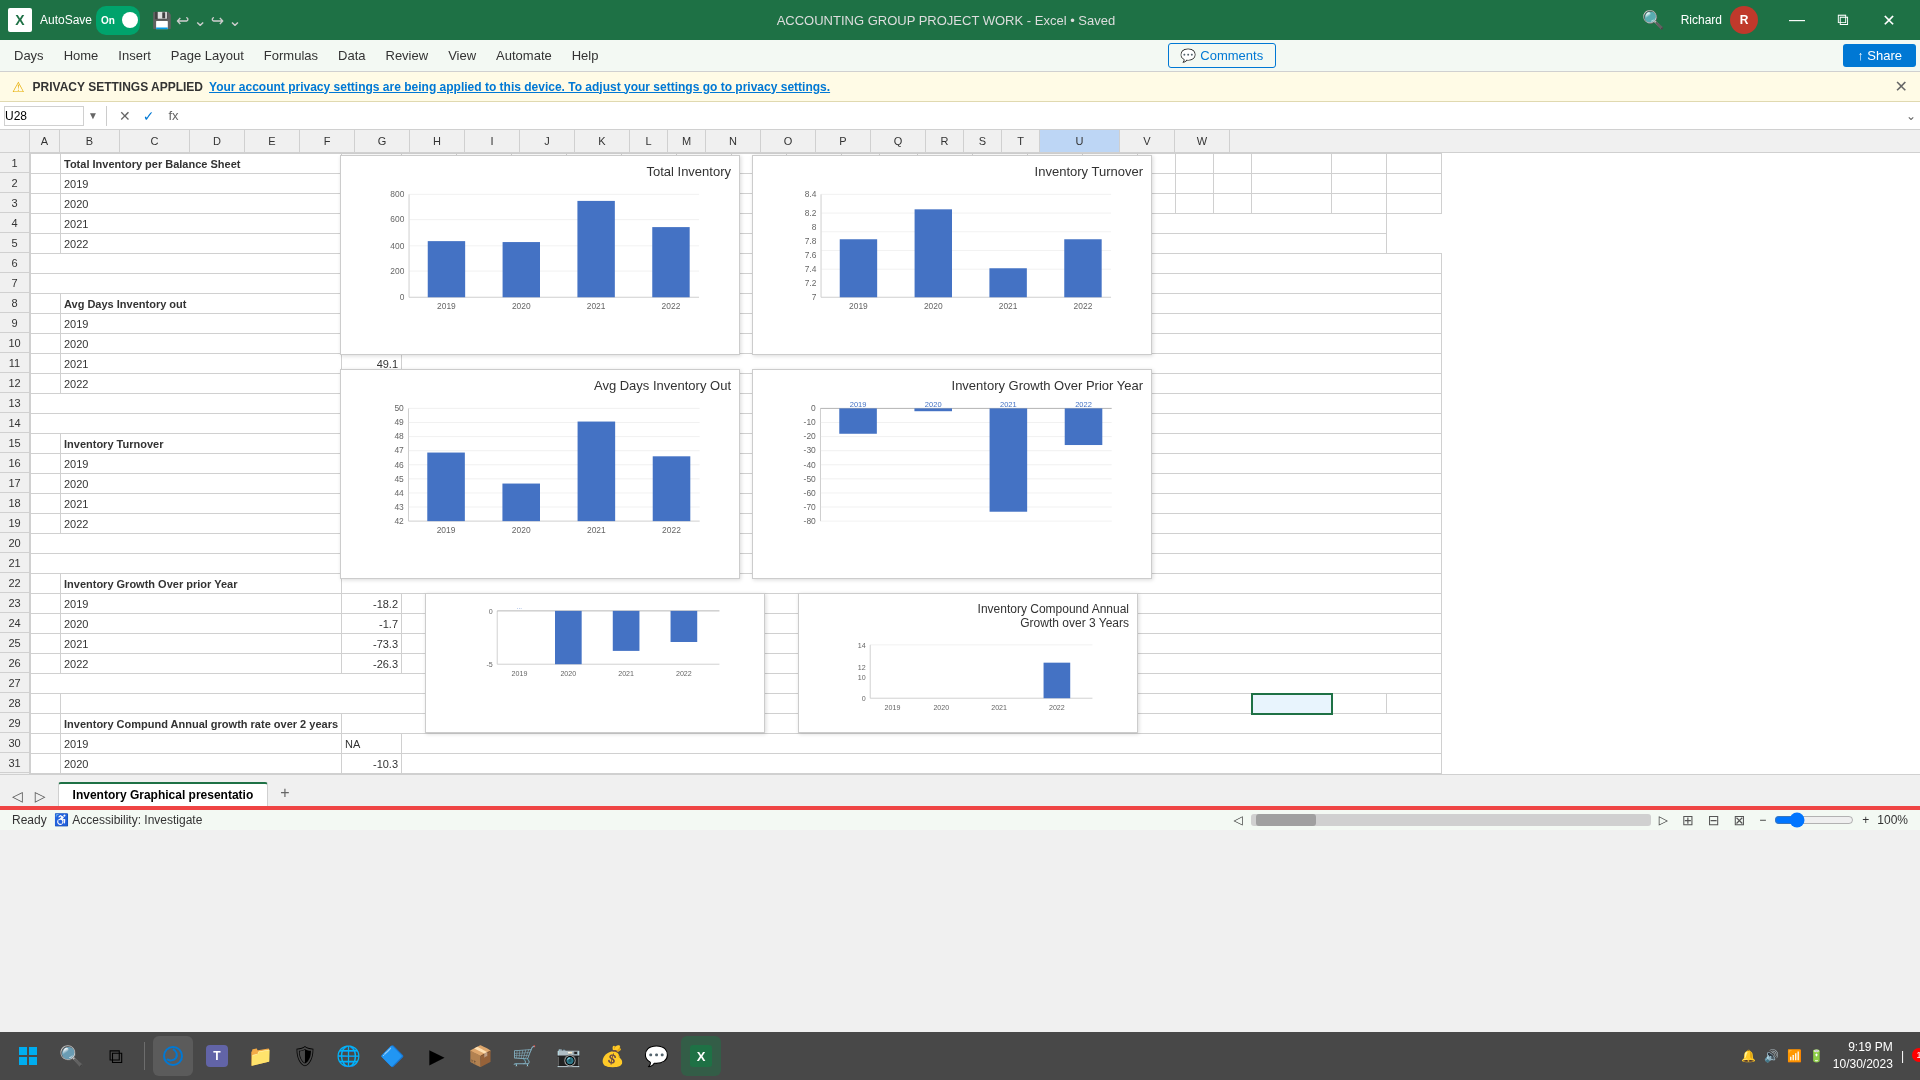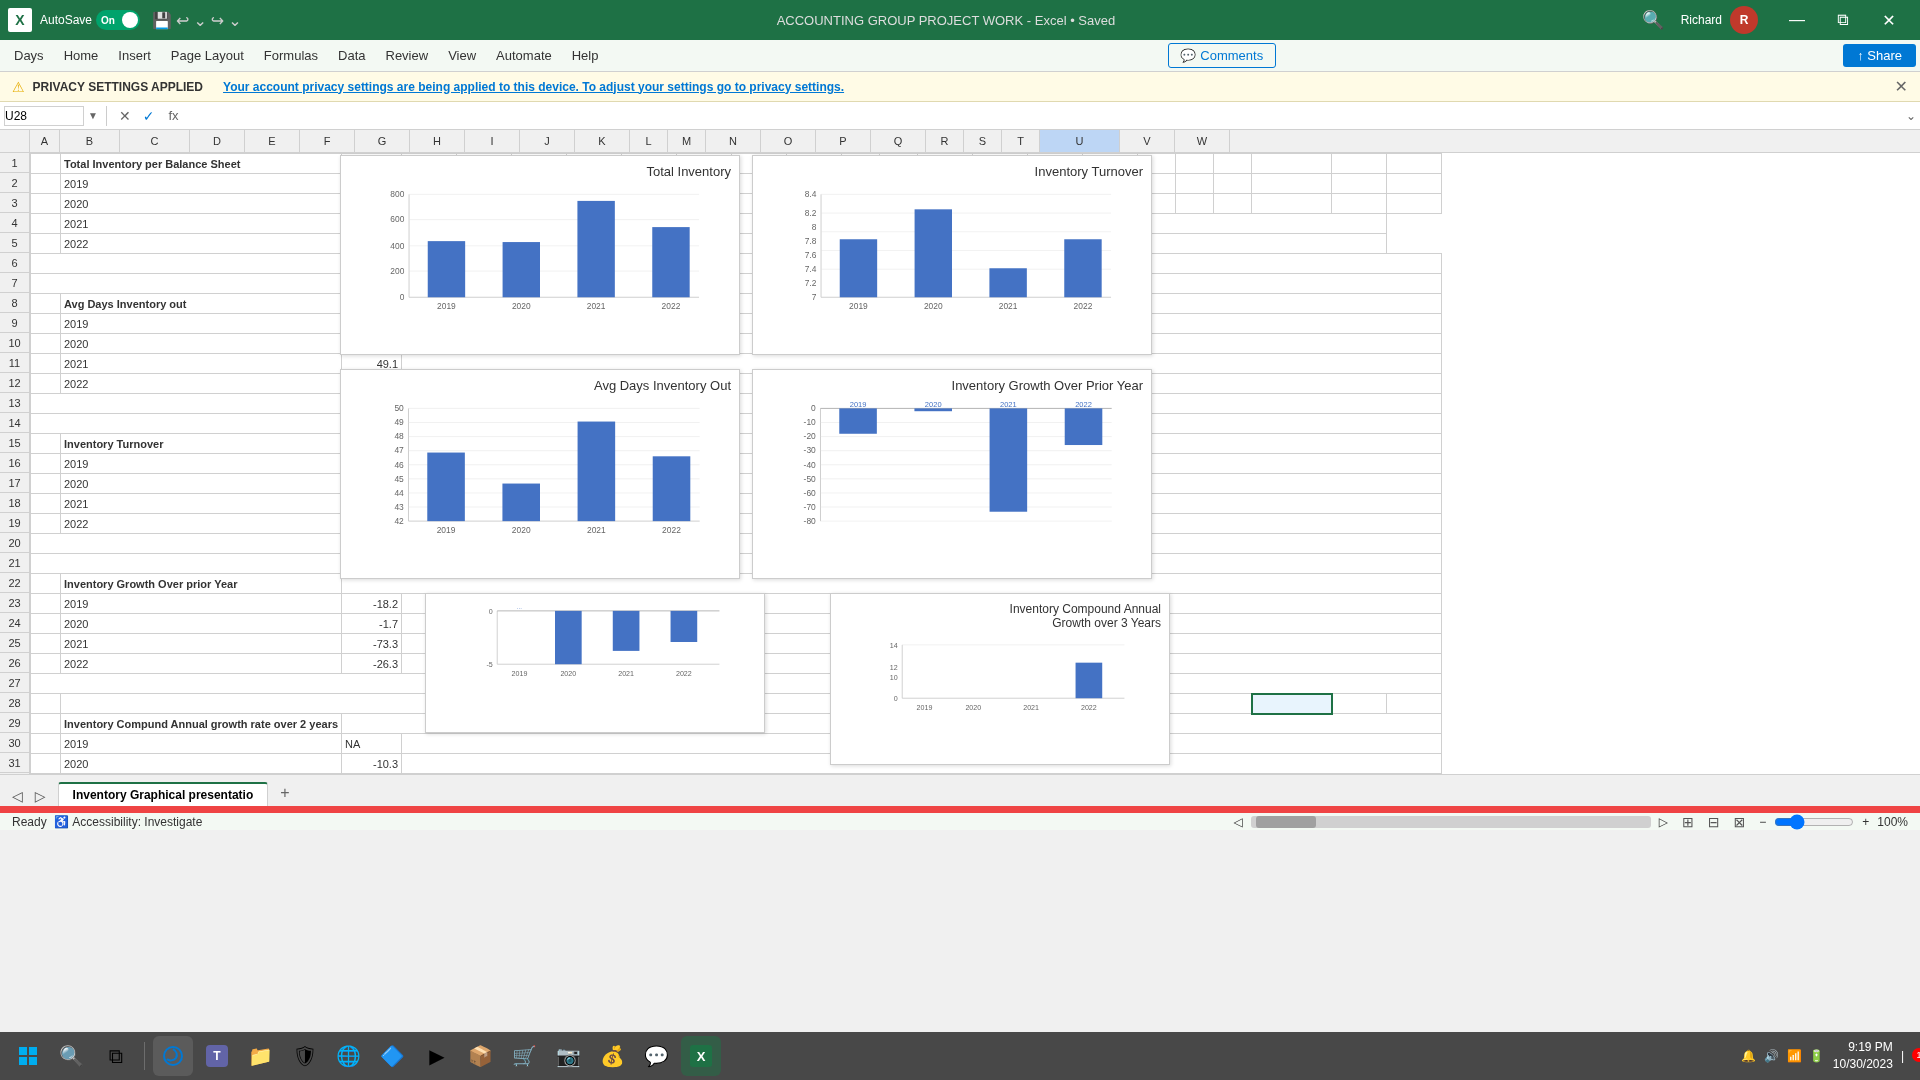--- a/index.html
+++ b/index.html
@@ -21,21 +21,21 @@
       font-weight: bold;
       font-size: 14px;
       display: flex; align-items: center; justify-content: center;
       margin-right: 8px;
       border-radius: 2px;
     }
     #titlebar .autosave-label { font-size: 12px; margin-right: 4px; }
     #titlebar .autosave-toggle {
       background: #00a36c;
       border-radius: 10px;
-      width: 44px; height: 20px;
+      width: 44px; height: 29px;
       display: flex; align-items: center;
       padding: 2px;
       margin-right: 12px;
       position: relative;
     }
     #titlebar .autosave-toggle .knob {
       width: 16px; height: 16px;
       background: white;
       border-radius: 50%;
       margin-left: auto;
@@ -108,21 +108,21 @@
       height: 30px;
       background: #fffbe6;
       display: flex;
       align-items: center;
       padding: 0 12px;
       font-size: 12px;
       color: #333;
       border-bottom: 1px solid #e0d9b0;
     }
     #privacybar .warning-icon { color: #e6ac00; margin-right: 8px; font-size: 14px; }
-    #privacybar .bold { font-weight: bold; margin-right: 20px; }
+    #privacybar .bold { font-weight: bold; margin-right: 6px; }
     #privacybar .link { color: #0078d4; text-decoration: underline; cursor: pointer; font-weight: bold; }
     #privacybar .close-x { margin-left: auto; cursor: pointer; font-size: 16px; color: #666; }
 
     
     #formulabar {
       height: 28px;
       background: white;
       display: flex;
       align-items: center;
       border-bottom: 1px solid #d0d0d0;
@@ -226,21 +226,21 @@
       font-size: 13px;
       font-weight: normal;
       color: #333;
       margin-bottom: 6px;
     }
 
     
     #statusbar {
       height: 24px;
       background: #f3f9f3;
-      border-top: 7px solid #ef4444;
+      border-top: 4px solid #ef4444;
       display: flex;
       align-items: center;
       padding: 3px 12px;
       font-size: 12px;
       color: #333;
       gap: 16px;
     }
     #statusbar .left { display: flex; align-items: center; gap: 8px; }
     #statusbar .right { margin-left: auto; display: flex; align-items: center; gap: 8px; }
     #statusbar .view-btns { display: flex; gap: 2px; }
@@ -864,21 +864,21 @@
             <rect x="105" y="10" width="30" height="60" fill="#4472c4"></rect>
             <text x="65" y="8" text-anchor="middle" font-size="7" fill="#4472c4">...</text>
             <text x="120" y="83" text-anchor="middle" font-size="8" fill="#666">2020</text>
             <rect x="170" y="10" width="30" height="45" fill="#4472c4"></rect>
             <text x="185" y="83" text-anchor="middle" font-size="8" fill="#666">2021</text>
             <rect x="235" y="10" width="30" height="35" fill="#4472c4"></rect>
             <text x="250" y="83" text-anchor="middle" font-size="8" fill="#666">2022</text>
           </svg>
         </div>
 
-        <div class="chart-container" style="left:800px; top:440px; width:340px; height:172px;">
+        <div class="chart-container" style="left:768px; top:440px; width:340px; height:140px;">
           <div class="chart-title" style="font-size:12px;">Inventory Compound Annual<br>Growth over 3 Years</div>
           <svg viewBox="0 0 300 90" style="width:100%; height:80px;">
             <line x1="40" y1="10" x2="40" y2="70" stroke="#ccc" stroke-width="1"></line>
             <line x1="40" y1="70" x2="290" y2="70" stroke="#ccc" stroke-width="1"></line>
             <line x1="40" y1="10" x2="290" y2="10" stroke="#e0e0e0" stroke-width="0.5"></line>
             <text x="35" y="13" text-anchor="end" font-size="8" fill="#666">14</text>
             <text x="35" y="38" text-anchor="end" font-size="8" fill="#666">12</text>
             <text x="35" y="50" text-anchor="end" font-size="8" fill="#666">10</text>
             <text x="35" y="73" text-anchor="end" font-size="8" fill="#666">0</text>
 

